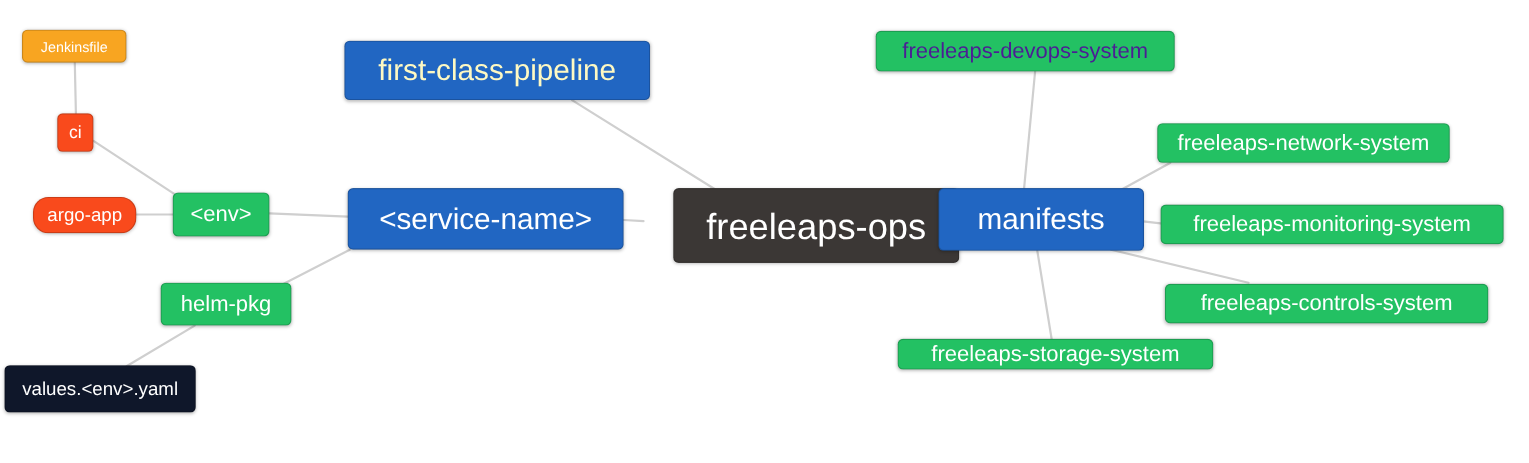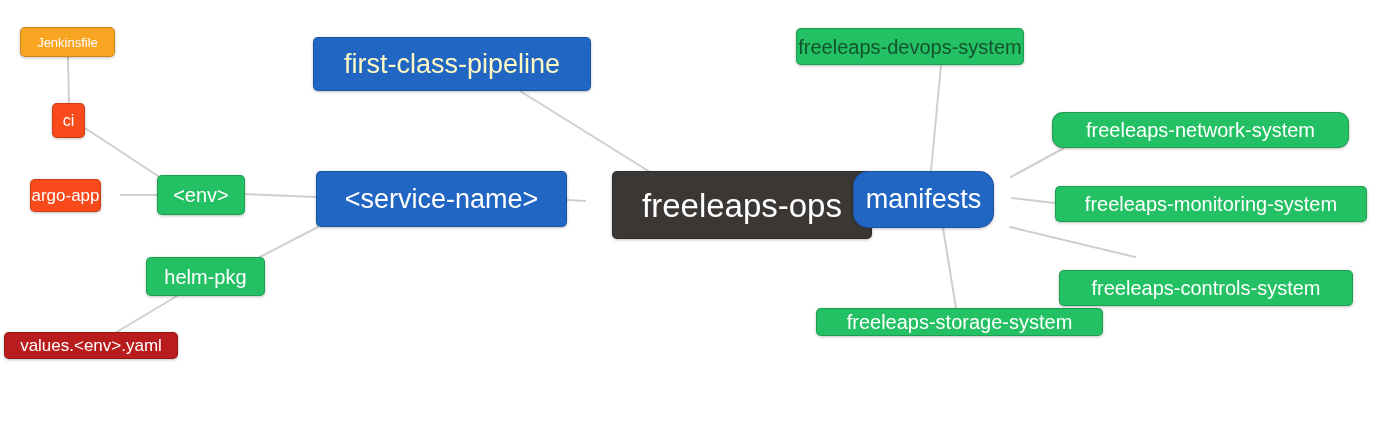--- a/index.html
+++ b/index.html
@@ -55,65 +55,65 @@
     </svg>
 
   <div class="node" style="left: 20px; top: 27px; width: 95px; height: 30px; font-size: 13px; background: rgb(248, 165, 33); color: rgb(255, 255, 255); justify-content: center;">
     <span>Jenkinsfile</span>
   </div>
 
   <div class="node" style="left: 52px; top: 103px; width: 33px; height: 35px; font-size: 16px; background: rgb(249, 74, 28); color: rgb(255, 255, 255);">
     <span>ci</span>
   </div>
 
-  <div class="node" style="left: 30px; top: 179px; width: 71px; height: 33px; font-size: 17px; background: rgb(249, 74, 28); color: rgb(255, 255, 255);">
+  <div class="node" style="left: 30px; top: 179px; width: 94px; height: 33px; font-size: 17px; background: rgb(249, 74, 28); color: rgb(255, 255, 255); border-radius: 14px;">
     <span>argo-app</span>
   </div>
 
   <div class="node" style="left: 157px; top: 175px; width: 88px; height: 40px; font-size: 20px; background: rgb(35, 193, 99); color: rgb(255, 255, 255);">
     <span>&lt;env&gt;</span>
   </div>
 
   <div class="node" style="left: 146px; top: 257px; width: 119px; height: 39px; font-size: 20px; background: rgb(35, 193, 99); color: rgb(255, 255, 255);">
     <span>helm-pkg</span>
   </div>
 
-  <div class="node" style="left: 4px; top: 332px; width: 174px; height: 27px; font-size: 17px; background: #b91c1c; color: rgb(255, 255, 255);">
+  <div class="node" style="left: 4px; top: 332px; width: 174px; height: 43px; font-size: 17px; background: #0f172a; color: rgb(255, 255, 255);">
     <span>values.&lt;env&gt;.yaml</span>
   </div>
 
   <div class="node" style="left: 313px; top: 37px; width: 278px; height: 54px; font-size: 27px; background: rgb(33, 102, 194); color: #fef9c3;">
     <span>first-class-pipeline</span>
   </div>
 
   <div class="node" style="left: 316px; top: 171px; width: 251px; height: 56px; font-size: 27px; background: rgb(33, 102, 194); color: rgb(255, 255, 255); align-items: center;">
     <span>&lt;service-name&gt;</span>
   </div>
 
   <div class="node" style="left: 585px; top: 171px; width: 260px; height: 68px; font-size: 33px; background: rgb(59, 55, 53); color: rgb(255, 255, 255); margin-left: 27px;">
     <span>freeleaps-ops</span>
   </div>
 
-  <div class="node" style="left: 853px; top: 171px; width: 141px; height: 57px; font-size: 27px; background: rgb(33, 102, 194); color: rgb(255, 255, 255); border-radius: 15px;">
+  <div class="node" style="left: 853px; top: 171px; width: 187px; height: 57px; font-size: 27px; background: rgb(33, 102, 194); color: rgb(255, 255, 255);">
     <span>manifests</span>
   </div>
 
-  <div class="node" style="left: 796px; top: 28px; width: 228px; height: 37px; font-size: 20px; background: rgb(35, 193, 99); color: #14532d;">
+  <div class="node" style="left: 796px; top: 28px; width: 272px; height: 37px; font-size: 20px; background: rgb(35, 193, 99); color: #4c1d95;">
     <span>freeleaps-devops-system</span>
   </div>
 
-  <div class="node" style="left: 1052px; top: 112px; width: 297px; height: 36px; font-size: 20px; background: rgb(35, 193, 99); color: rgb(255, 255, 255); border-radius: 11px;">
+  <div class="node" style="left: 1052px; top: 112px; width: 266px; height: 36px; font-size: 20px; background: rgb(35, 193, 99); color: rgb(255, 255, 255);">
     <span>freeleaps-network-system</span>
   </div>
 
   <div class="node" style="left: 1055px; top: 186px; width: 312px; height: 36px; font-size: 20px; background: rgb(35, 193, 99); color: rgb(255, 255, 255);">
     <span>freeleaps-monitoring-system</span>
   </div>
 
-  <div class="node" style="left: 1059px; top: 258px; width: 294px; height: 36px; font-size: 20px; background: rgb(35, 193, 99); color: rgb(255, 255, 255); margin-top: 12px;">
+  <div class="node" style="left: 1059px; top: 258px; width: 294px; height: 36px; font-size: 20px; background: rgb(35, 193, 99); color: rgb(255, 255, 255);">
     <span>freeleaps-controls-system</span>
   </div>
 
   <div class="node" style="left: 816px; top: 308px; width: 287px; height: 28px; font-size: 20px; background: rgb(35, 193, 99); color: rgb(255, 255, 255); justify-content: center;">
     <span>freeleaps-storage-system</span>
   </div>
 
 </div>
 
 </body></html>

